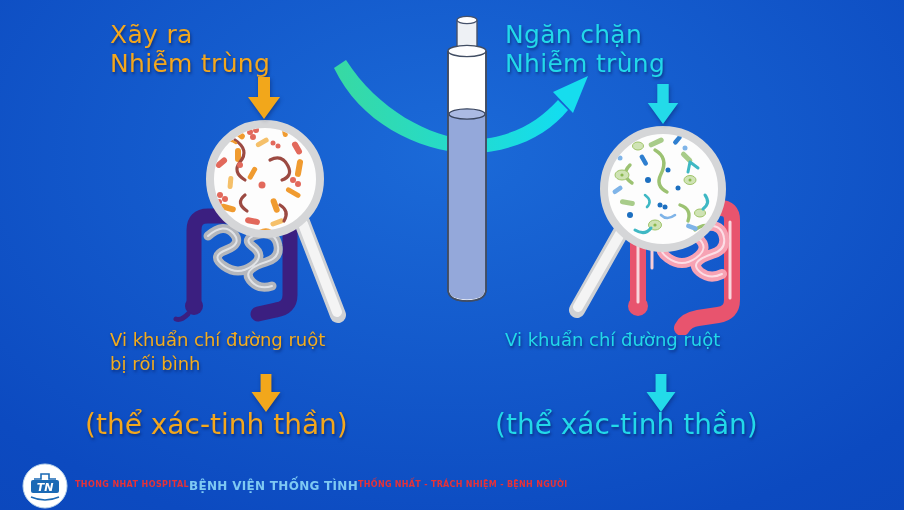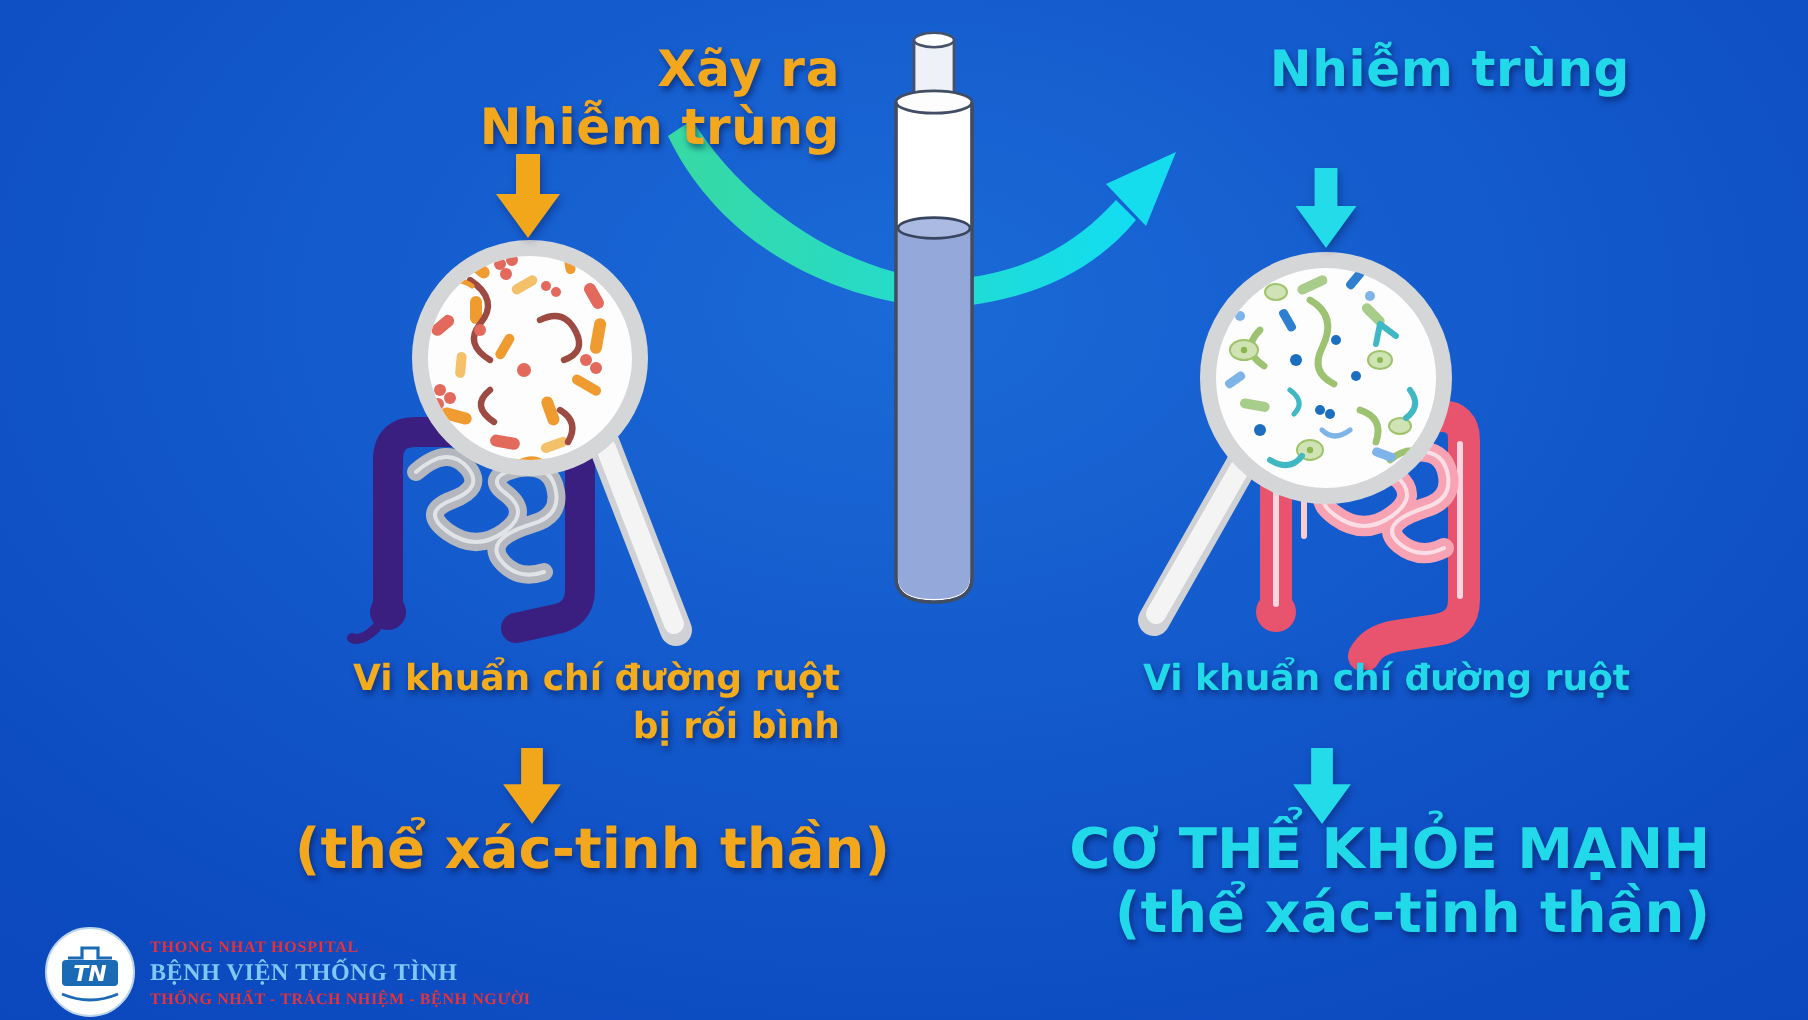--- a/index.html
+++ b/index.html
@@ -2,33 +2,33 @@
 <html><head>
 <meta charset="utf-8">
 <style>
   html,body{margin:0;padding:0;background:#0a3fae;}
   .canvas{
     position:relative;width:904px;height:510px;overflow:hidden;
     font-family:"DejaVu Sans","Liberation Sans",sans-serif;
     background:radial-gradient(130% 150% at 50% 30%, #1b6ad8 0%, #0c4ac0 52%, #0a3fae 100%);
   }
   .abs{position:absolute;}
-  .txt{font-weight:700;text-align:right;text-shadow:1px 2px 3px rgba(4,18,70,.55);}
+  .txt{font-weight:400;text-align:left;text-shadow:1px 2px 3px rgba(4,18,70,.55);}
   .title{font-size:25px;line-height:29px;letter-spacing:.3px;}
   .title.left{left:110px;top:20px;width:310px;color:#f3a71d;}
   .title.right{left:505px;top:20px;width:310px;color:#22d9e9;}
   .caption{font-size:18px;line-height:24px;}
   .caption.left{left:110px;top:328px;width:310px;color:#f3ac1d;}
   .caption.right{left:505px;top:328px;width:310px;color:#22d9e9;}
   .result{font-size:28px;line-height:32px;}
   .result.left{left:85px;top:409px;width:360px;color:#f3a71d;}
   .result.right{left:495px;top:409px;width:360px;color:#22d9e9;}
   .down-arrow{filter:drop-shadow(1px 2px 2px rgba(4,18,70,.4));}
   .logo{left:22px;top:463px;display:flex;align-items:center;gap:7px;}
-  .logo-text{display:flex;flex-direction:column;justify-content:center;font-weight:700;font-family:Liberation Serif, serif;}
+  .logo-text{display:flex;flex-direction:row;justify-content:center;font-weight:700;}
   .logo-l1{font-size:8px;line-height:11px;color:#e63238;letter-spacing:.4px;}
   .logo-l2{font-size:12px;line-height:15px;color:#7ec9f3;letter-spacing:.3px;}
   .logo-l3{font-size:8px;line-height:11px;color:#e63238;letter-spacing:.3px;}
   svg{display:block;}
 </style>
 </head>
 <body>
 
 <div class="canvas">
 
@@ -165,20 +165,21 @@
       <path d="M85 85 q8 6 2 12" fill="none" stroke="#3fb8c4" stroke-width="2.6" stroke-linecap="round"></path>
       <path d="M115 105 q-8 6 -14 0" fill="none" stroke="#7fb4e8" stroke-width="2.6" stroke-linecap="round"></path>
     </g>
   </svg>
 
   <div class="abs txt title left">
     <div>Xãy ra</div>
     <div>Nhiễm trùng</div>
   </div>
   <div class="abs txt title right">
+    <div>Ngăn chặn</div>
     <div>Nhiễm trùng</div>
   </div>
 
   <svg class="abs down-arrow" style="left:247px;top:77px;" width="34" height="42" viewBox="0 0 34 42">
     <polygon points="11,0 23,0 23,20 33,20 17,42 1,20 11,20" fill="#f2a71b"></polygon>
   </svg>
   <svg class="abs down-arrow" style="left:646px;top:84px;" width="34" height="40" viewBox="0 0 34 42">
     <polygon points="11,0 23,0 23,20 33,20 17,42 1,20 11,20" fill="#23dbe9"></polygon>
   </svg>
 
@@ -194,21 +195,20 @@
     <polygon points="11,0 23,0 23,20 33,20 17,42 1,20 11,20" fill="#f2a71b"></polygon>
   </svg>
   <svg class="abs down-arrow" style="left:645px;top:374px;" width="32" height="38" viewBox="0 0 34 42">
     <polygon points="11,0 23,0 23,20 33,20 17,42 1,20 11,20" fill="#23dbe9"></polygon>
   </svg>
 
   <div class="abs txt result left">
     <div>(thể xác-tinh thần)</div>
   </div>
   <div class="abs txt result right">
-    <div>CƠ THỂ KHỎE MẠNH</div>
     <div>(thể xác-tinh thần)</div>
   </div>
 
   <div class="abs logo">
     <svg width="46" height="46" viewBox="0 0 46 46">
       <circle cx="23" cy="23" r="22" fill="#ffffff" stroke="#bcd5ea" stroke-width="1"></circle>
       <path d="M12 16 h7 v-5 h8 v5 h7" fill="none" stroke="#1b6ab5" stroke-width="1.6"></path>
       <rect x="9" y="17" width="28" height="13" rx="2" fill="#1b6ab5"></rect>
       <text x="23" y="27.5" text-anchor="middle" font-family="DejaVu Sans, sans-serif" font-size="11" font-style="italic" font-weight="700" fill="#ffffff">TN</text>
       <path d="M9 34 Q23 40 37 34" fill="none" stroke="#1b6ab5" stroke-width="1.4"></path>

